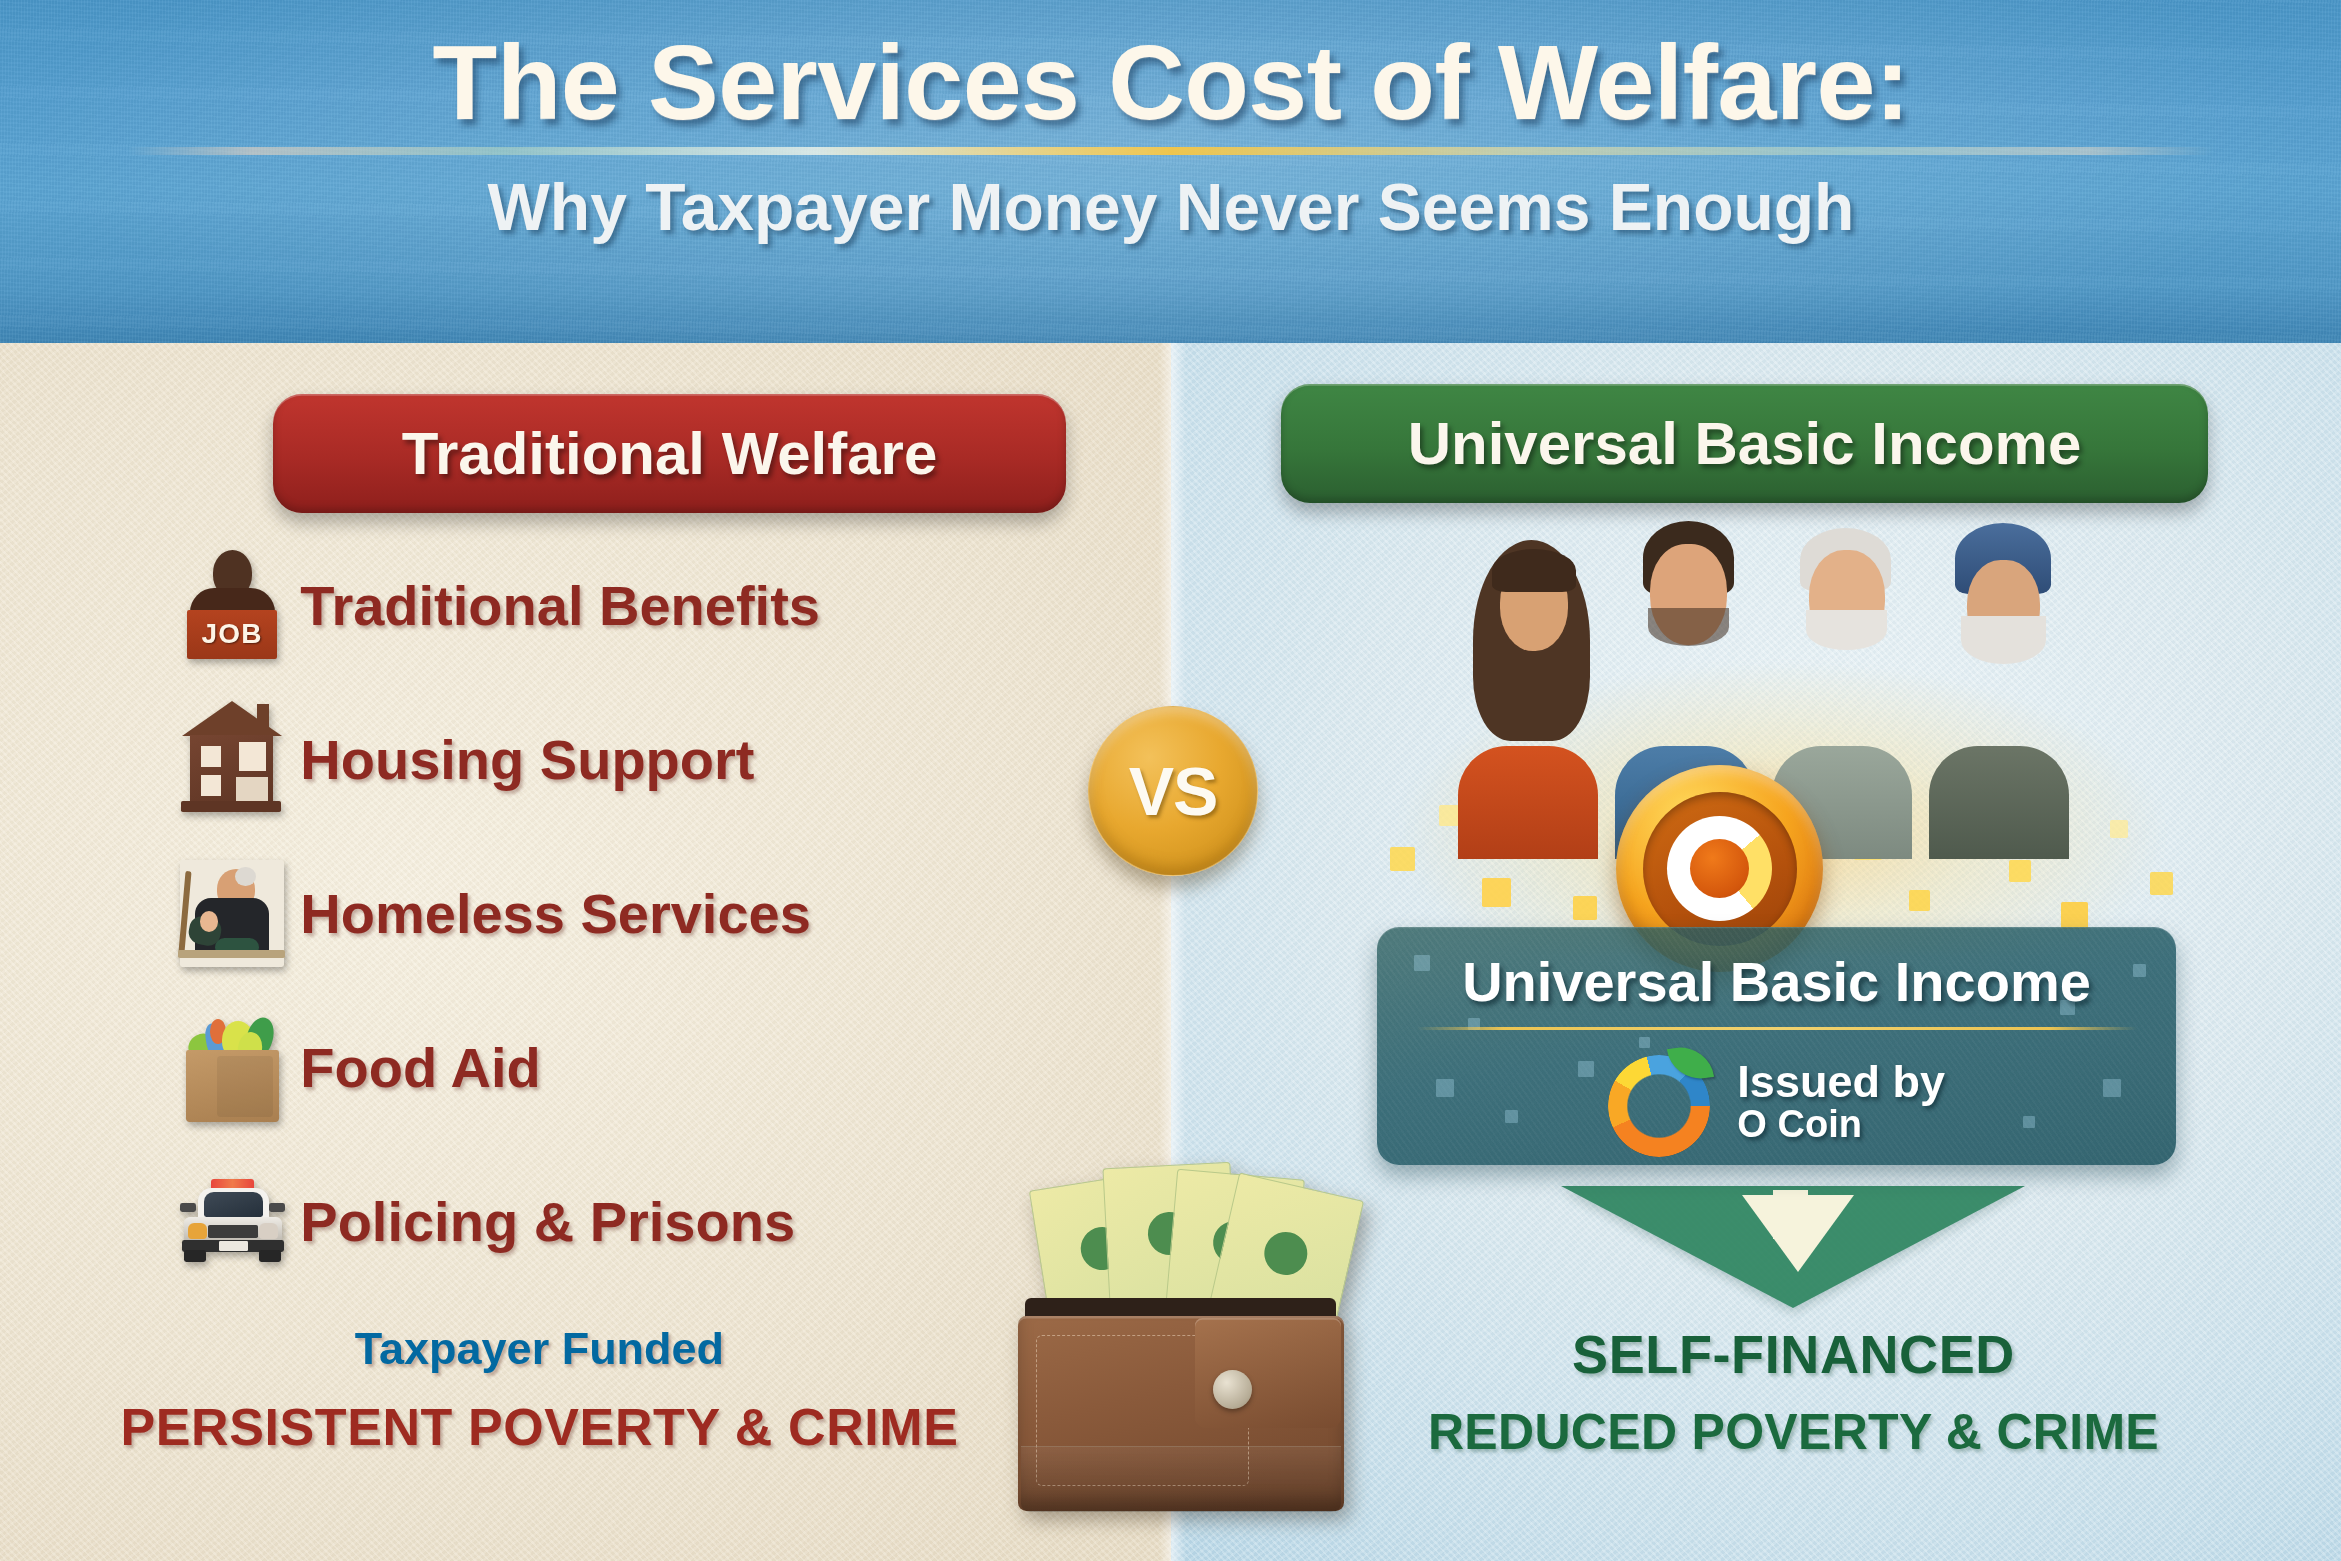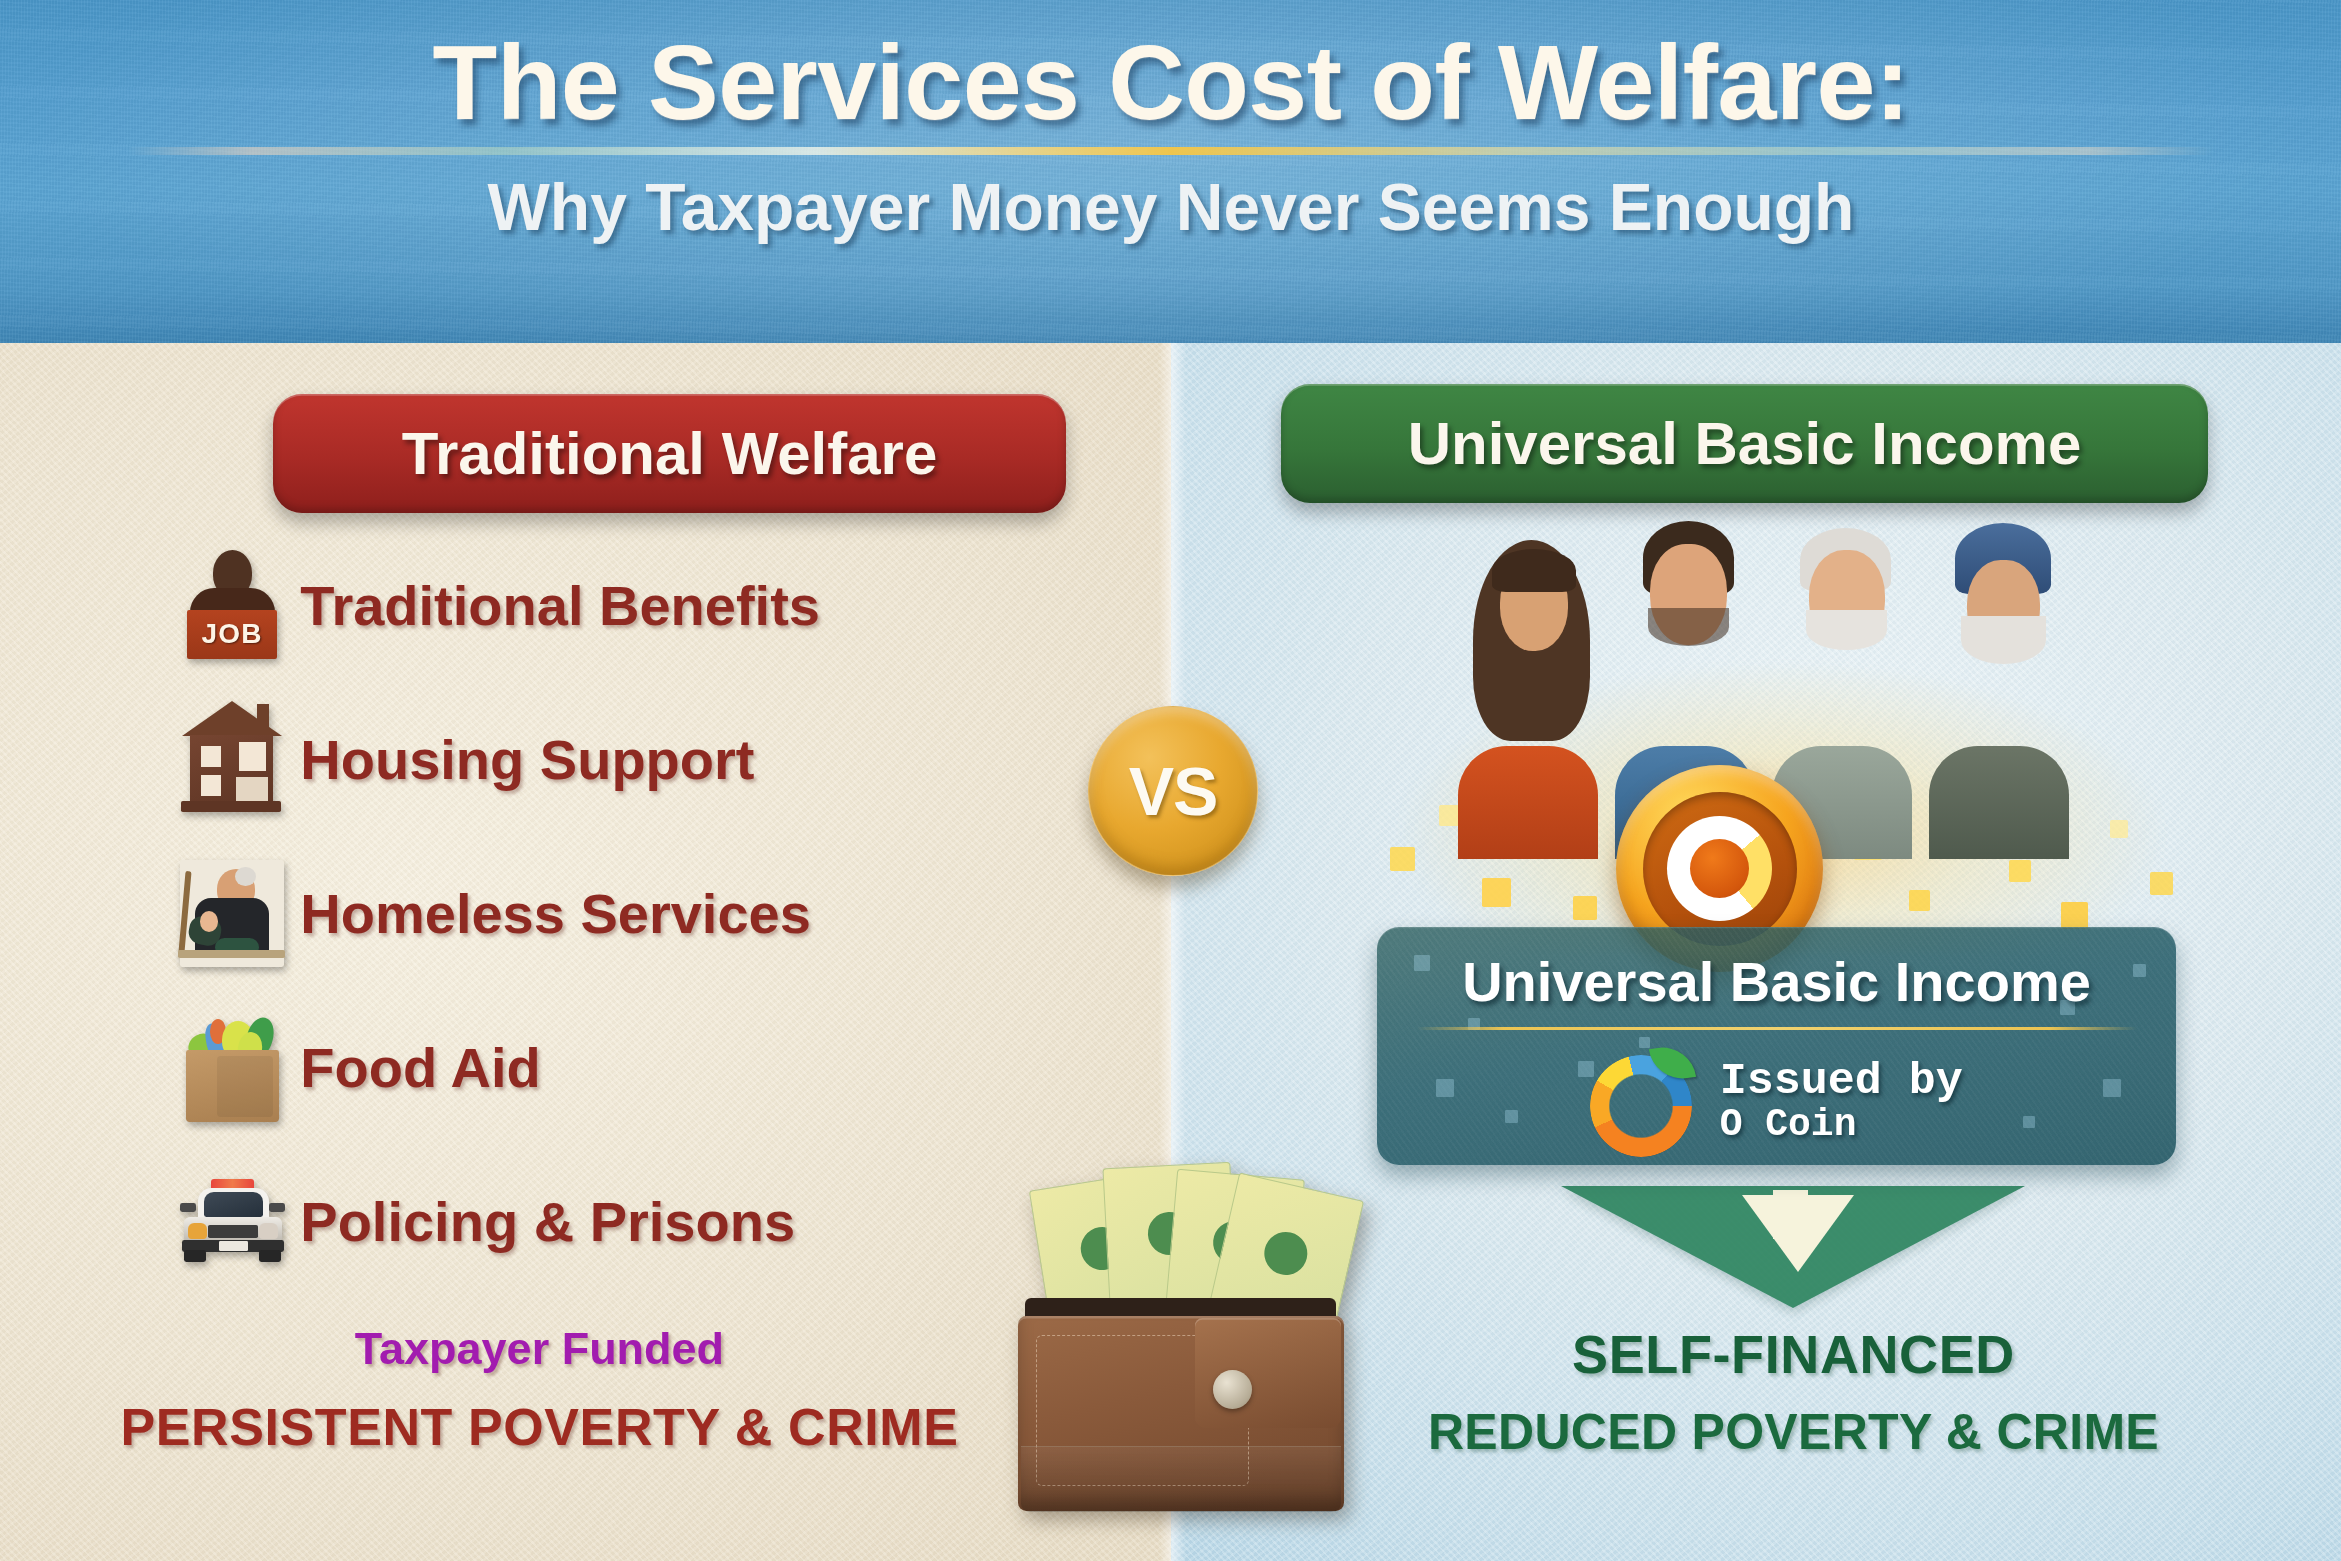--- a/index.html
+++ b/index.html
@@ -160,21 +160,21 @@
   .ico-police .hl.l{ left:12.2px; } .ico-police .hl.r{ left:83px; background:#d8cfc4; }
   .ico-police .bump{ position:absolute; left:6.1px; top:61px; width:102px; height:12.2px; background:#2f2f2f; border-radius:2.4px; }
   .ico-police .plate{ position:absolute; left:43px; top:62px; width:29px; height:9.8px; background:#ece8e0; border-radius:1.2px; }
   .ico-police .tire{ position:absolute; top:71px; width:22px; height:12.2px; background:#262626; border-radius:2.4px; }
   .ico-police .tire.l{ left:8.5px; } .ico-police .tire.r{ left:83px; }
   .ico-police .mir{ position:absolute; top:24.4px; width:16px; height:8.5px; background:#4a4a4a; border-radius:2.4px; }
   .ico-police .mir.l{ left:4.9px; } .ico-police .mir.r{ left:93px; }
 
   
   .left-foot{ position:absolute; left:79px; top:1323px; width:921px; text-align:center; }
-  .lf-1{ font-size:45px; font-weight:bold; color:#a21caf; text-shadow:2.4px 3px 3px rgba(90,35,25,.3); }
+  .lf-1{ font-size:45px; font-weight:bold; color:#0369a1; text-shadow:2.4px 3px 3px rgba(90,35,25,.3); }
   .lf-2{ margin-top:22px; font-size:52px; font-weight:bold; color:#9e2b21; letter-spacing:0.6px; text-shadow:2.4px 3px 3px rgba(90,35,25,.3); }
 
   
   .vs{
     position:absolute; left:1088px; top:706px; width:170px; height:170px; border-radius:50%;
     background:radial-gradient(circle at 36% 30%, #f3c15a 0%, #e8a82f 45%, #d3951f 78%, #b97c13 100%);
     display:flex; align-items:center; justify-content:center;
     box-shadow:0 12.2px 18.3px rgba(60,40,0,.35), inset 0 -7.3px 13.4px rgba(130,80,0,.35), inset 0 6.1px 11px rgba(255,255,255,.35);
     border:1.8px solid rgba(255,255,255,.25);
     z-index:40;
@@ -238,21 +238,21 @@
   }
   .ubi-card .noise{ position:absolute; inset:0; opacity:.3;
      background:repeating-linear-gradient(55deg, rgba(255,255,255,.08) 0 1.8px, rgba(0,60,70,.08) 1.8px 4.9px); }
   .ubi-card .pix{ position:absolute; border-radius:1.2px; background:rgba(170,215,235,.35); }
   .ubi-title{
     position:relative; z-index:3; text-align:center; margin-top:22px;
     font-size:56px; font-weight:bold; color:#ffffff; text-shadow:3px 3.7px 4.9px rgba(0,25,35,.55);
   }
   .ubi-rule{ position:relative; z-index:3; margin:13.4px auto 0; width:720px; height:3px;
      background:linear-gradient(90deg, rgba(240,190,70,0), rgba(245,200,80,.95) 12%, rgba(250,215,110,.95) 50%, rgba(245,200,80,.95) 88%, rgba(240,190,70,0)); }
-  .issued-row{ position:relative; z-index:3; margin-top:16px; display:flex; align-items:center; justify-content:center; gap:18.3px;font-family:Liberation Mono, monospace; }
+  .issued-row{ position:relative; z-index:3; margin-top:16px; display:flex; align-items:center; justify-content:center; gap:18.3px; }
   .ocoin-logo{ position:relative; width:111px; height:111px; flex:0 0 111px; }
   .ocoin-logo .donut{ position:absolute; left:0; top:8.5px; width:102px; height:102px; border-radius:50%;
     background:conic-gradient(from 150deg, #f58220 0deg 95deg, #f9a825 95deg 150deg, #fdd835 150deg 196deg, #4aa3df 196deg 250deg, #2f86c9 250deg 300deg, #f58220 300deg 360deg);
     -webkit-mask: radial-gradient(circle, transparent 43%, #000 45%);
             mask: radial-gradient(circle, transparent 43%, #000 45%);
     filter:drop-shadow(1.8px 3px 3px rgba(0,0,0,.35)); }
   .ocoin-logo .leaf{ position:absolute; left:61px; top:0px; width:43px; height:34px; background:#3fae4a; border-radius:0 34px 0 34px; transform:rotate(-8deg); box-shadow:1.2px 1.8px 2.4px rgba(0,0,0,.28); }
   .issued-text{ text-align:left; }
   .issued-by{ font-size:45px; font-weight:bold; color:#fff; text-shadow:2.4px 3px 4.3px rgba(0,25,35,.55); line-height:1.02; }
   .ocoin-name{ font-size:38px; font-weight:bold; color:#fff; text-shadow:2.4px 3px 4.3px rgba(0,25,35,.55); line-height:1.05; }

